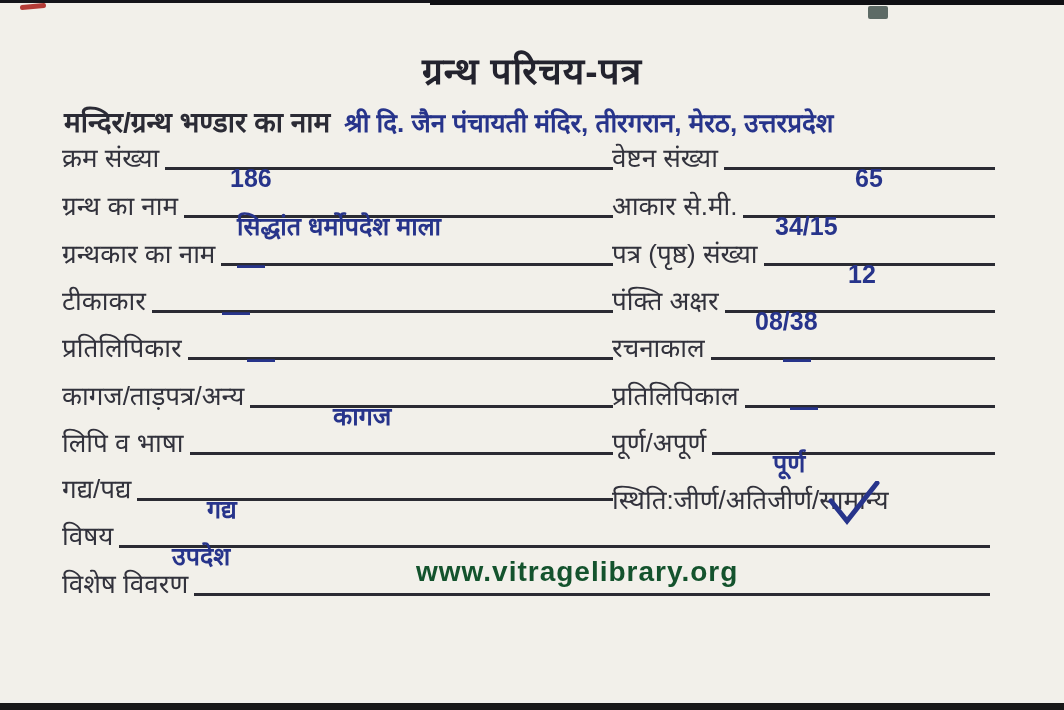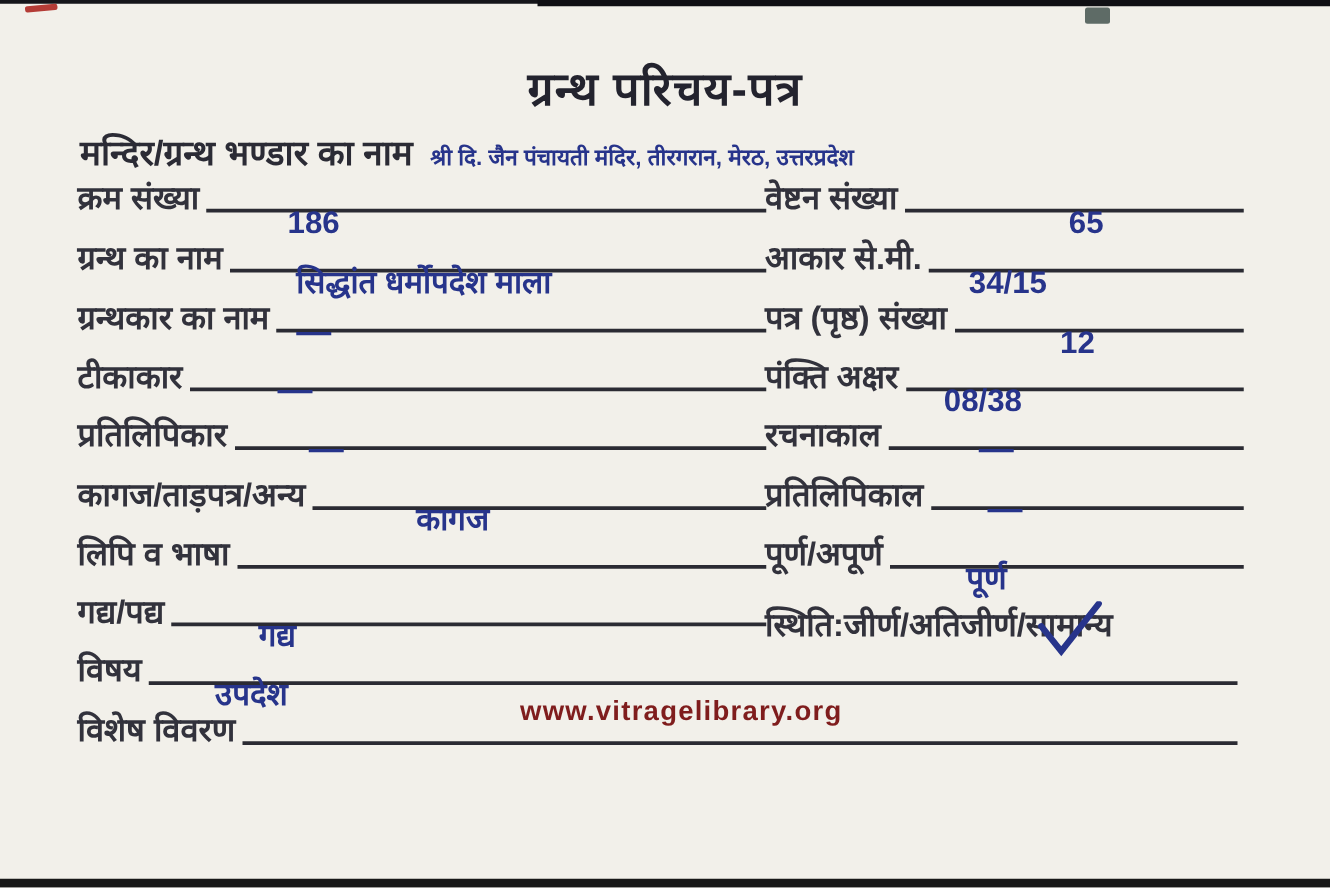--- a/index.html
+++ b/index.html
@@ -26,28 +26,28 @@
     position:absolute;left:0;top:44px;width:1064px;
     text-align:center;
     font-size:37px;font-weight:bold;
     color:#23232e;letter-spacing:1px;
   }
   .header-row{
     position:absolute;left:64px;top:102px;width:990px;
     white-space:nowrap;
   }
   .header-row .h-label{font-size:28px;font-weight:bold;color:#2b2b35;}
-  .header-row .h-value{font-size:18px;font-weight:bold;color:#27348b;margin-left:14px;}
+  .header-row .h-value{font-size:26px;font-weight:bold;color:#27348b;margin-left:14px;}
 
   .row{
     position:absolute;height:40px;
     display:flex;align-items:flex-end;
   }
   .lbl{
-    font-size:26px;font-weight:bold;color:#32323c;
+    font-size:26px;font-weight:normal;color:#32323c;
     white-space:nowrap;line-height:1.05;
     padding-right:6px;
   }
   .rule{
     flex:1 1 auto;
     border-bottom:3px solid #2b2b33;
     height:0;align-self:flex-end;margin-bottom:2px;
   }
   .val{
     position:absolute;top:33px;
@@ -59,21 +59,21 @@
   .cond-row{
     position:absolute;left:612px;top:487px;width:452px;
     white-space:nowrap;
   }
   .cond-row .lbl{padding-right:0;}
   .checked-wrap{position:relative;display:inline-block;}
   .check-svg{position:absolute;left:6px;top:-6px;width:56px;height:46px;pointer-events:none;}
 
   .watermark{
     position:absolute;left:416px;top:556px;
-    font-size:22px;color:#7f1d1d;letter-spacing:1px;
+    font-size:28px;color:#14532d;letter-spacing:1px;
     font-weight:bold;
   }
 </style>
 </head>
 <body>
 
 <div class="page">
 
   <div class="top-line"></div>
   <div class="top-line-thick"></div>

